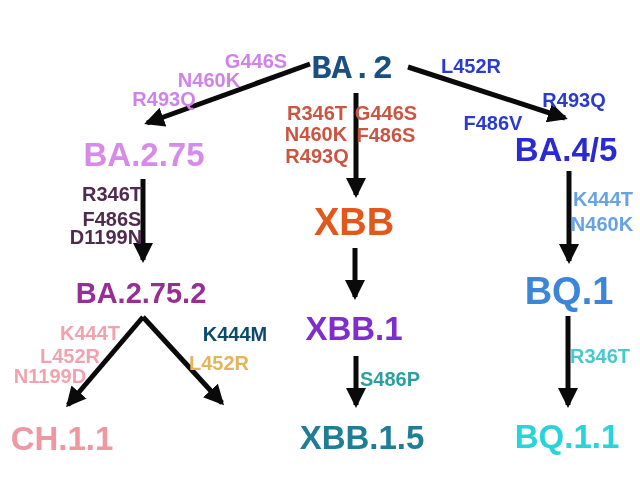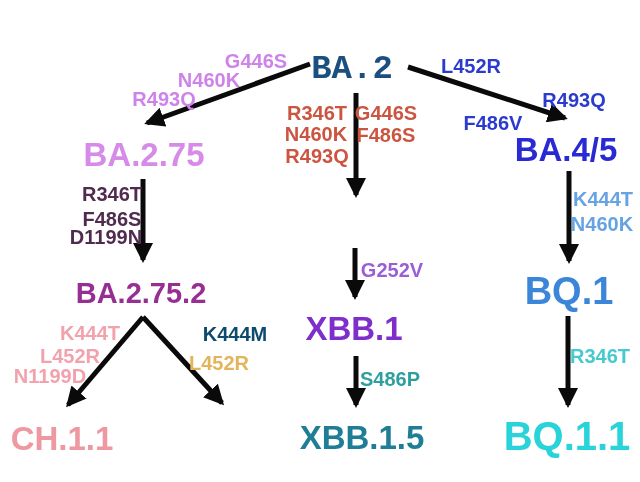--- a/index.html
+++ b/index.html
@@ -46,42 +46,42 @@
       <line x1="143" y1="317" x2="222" y2="403" stroke="#0a0a0a" stroke-width="5" marker-end="url(#ah)"></line>
       <line x1="355" y1="248" x2="355" y2="297" stroke="#0a0a0a" stroke-width="5" marker-end="url(#ah)"></line>
       <line x1="356" y1="356" x2="356" y2="405" stroke="#0a0a0a" stroke-width="5" marker-end="url(#ah)"></line>
       <line x1="569" y1="171" x2="569" y2="261" stroke="#0a0a0a" stroke-width="5" marker-end="url(#ah)"></line>
       <line x1="568" y1="316" x2="568" y2="405" stroke="#0a0a0a" stroke-width="5" marker-end="url(#ah)"></line>
     </svg>
     <div class="node" style="left: 352px; top: 69px; color: rgb(27, 79, 127); font-size: 34px; font-family: Liberation Mono, monospace;">BA.2</div>
     <div class="node" style="left: 144px; top: 154px; color: rgb(215, 139, 233); font-size: 33px;">BA.2.75</div>
     <div class="node" style="left: 141px; top: 293px; color: rgb(151, 46, 147); font-size: 29px;">BA.2.75.2</div>
     <div class="node" style="left: 62px; top: 438px; color: rgb(238, 153, 161); font-size: 33px;">CH.1.1</div>
+    <div class="node" style="left: 354px; top: 222px; color: rgb(226, 87, 28); font-size: 38px;">XBB</div>
     <div class="node" style="left: 354px; top: 328px; color: rgb(126, 46, 203); font-size: 33px;">XBB.1</div>
     <div class="node" style="left: 362px; top: 437px; color: rgb(31, 126, 149); font-size: 33px;">XBB.1.5</div>
     <div class="node" style="left: 566px; top: 149px; color: rgb(42, 42, 212); font-size: 33px;">BA.4/5</div>
     <div class="node" style="left: 569px; top: 291px; color: rgb(60, 134, 217); font-size: 38px;">BQ.1</div>
-    <div class="node" style="left: 567px; top: 436px; color: rgb(41, 211, 218); font-size: 40px;">BQ.1.1</div>
+    <div class="node" style="left: 567px; top: 436px; color: rgb(41, 211, 218); font-size: 33px;">BQ.1.1</div>
     <div class="mutation" style="left: 256px; top: 61px; color: rgb(207, 131, 234);">G446S</div>
     <div class="mutation" style="left: 209px; top: 80px; color: rgb(207, 131, 234);">N460K</div>
     <div class="mutation" style="left: 164px; top: 99px; color: rgb(207, 131, 234);">R493Q</div>
     <div class="mutation" style="left: 317px; top: 113px; color: rgb(203, 85, 64);">R346T</div>
     <div class="mutation" style="left: 316px; top: 134px; color: rgb(203, 85, 64);">N460K</div>
     <div class="mutation" style="left: 317px; top: 156px; color: rgb(203, 85, 64);">R493Q</div>
     <div class="mutation" style="left: 386px; top: 113px; color: rgb(203, 85, 64);">G446S</div>
     <div class="mutation" style="left: 386px; top: 135px; color: rgb(203, 85, 64);">F486S</div>
     <div class="mutation" style="left: 471px; top: 66px; color: rgb(43, 59, 207);">L452R</div>
     <div class="mutation" style="left: 493px; top: 82px; color: rgb(43, 59, 207); margin-top: 41px;">F486V</div>
     <div class="mutation" style="left: 574px; top: 100px; color: rgb(43, 59, 207);">R493Q</div>
     <div class="mutation" style="left: 112px; top: 194px; color: rgb(81, 43, 79);">R346T</div>
     <div class="mutation" style="left: 112px; top: 219px; color: rgb(81, 43, 79);">F486S</div>
     <div class="mutation" style="left: 106px; top: 237px; color: rgb(81, 43, 79);">D1199N</div>
     <div class="mutation" style="left: 90px; top: 333px; color: rgb(242, 162, 172);">K444T</div>
     <div class="mutation" style="left: 70px; top: 356px; color: rgb(242, 162, 172);">L452R</div>
     <div class="mutation" style="left: 50px; top: 376px; color: rgb(242, 162, 172);">N1199D</div>
     <div class="mutation" style="left: 196px; top: 334px; color: #0c4a6e; margin-left: 39px;">K444M</div>
     <div class="mutation" style="left: 219px; top: 363px; color: rgb(227, 180, 92);">L452R</div>
-    <div class="mutation" style="left: 392px; top: 270px; color: rgb(154, 95, 214);">G252V</div>
     <div class="mutation" style="left: 390px; top: 379px; color: rgb(46, 159, 159); text-align: center;">S486P</div>
     <div class="mutation" style="left: 603px; top: 199px; color: rgb(102, 163, 226);">K444T</div>
     <div class="mutation" style="left: 602px; top: 224px; color: rgb(102, 163, 226);">N460K</div>
     <div class="mutation" style="left: 600px; top: 356px; color: rgb(71, 201, 206);">R346T</div>
   </div>
 
 </body></html>

